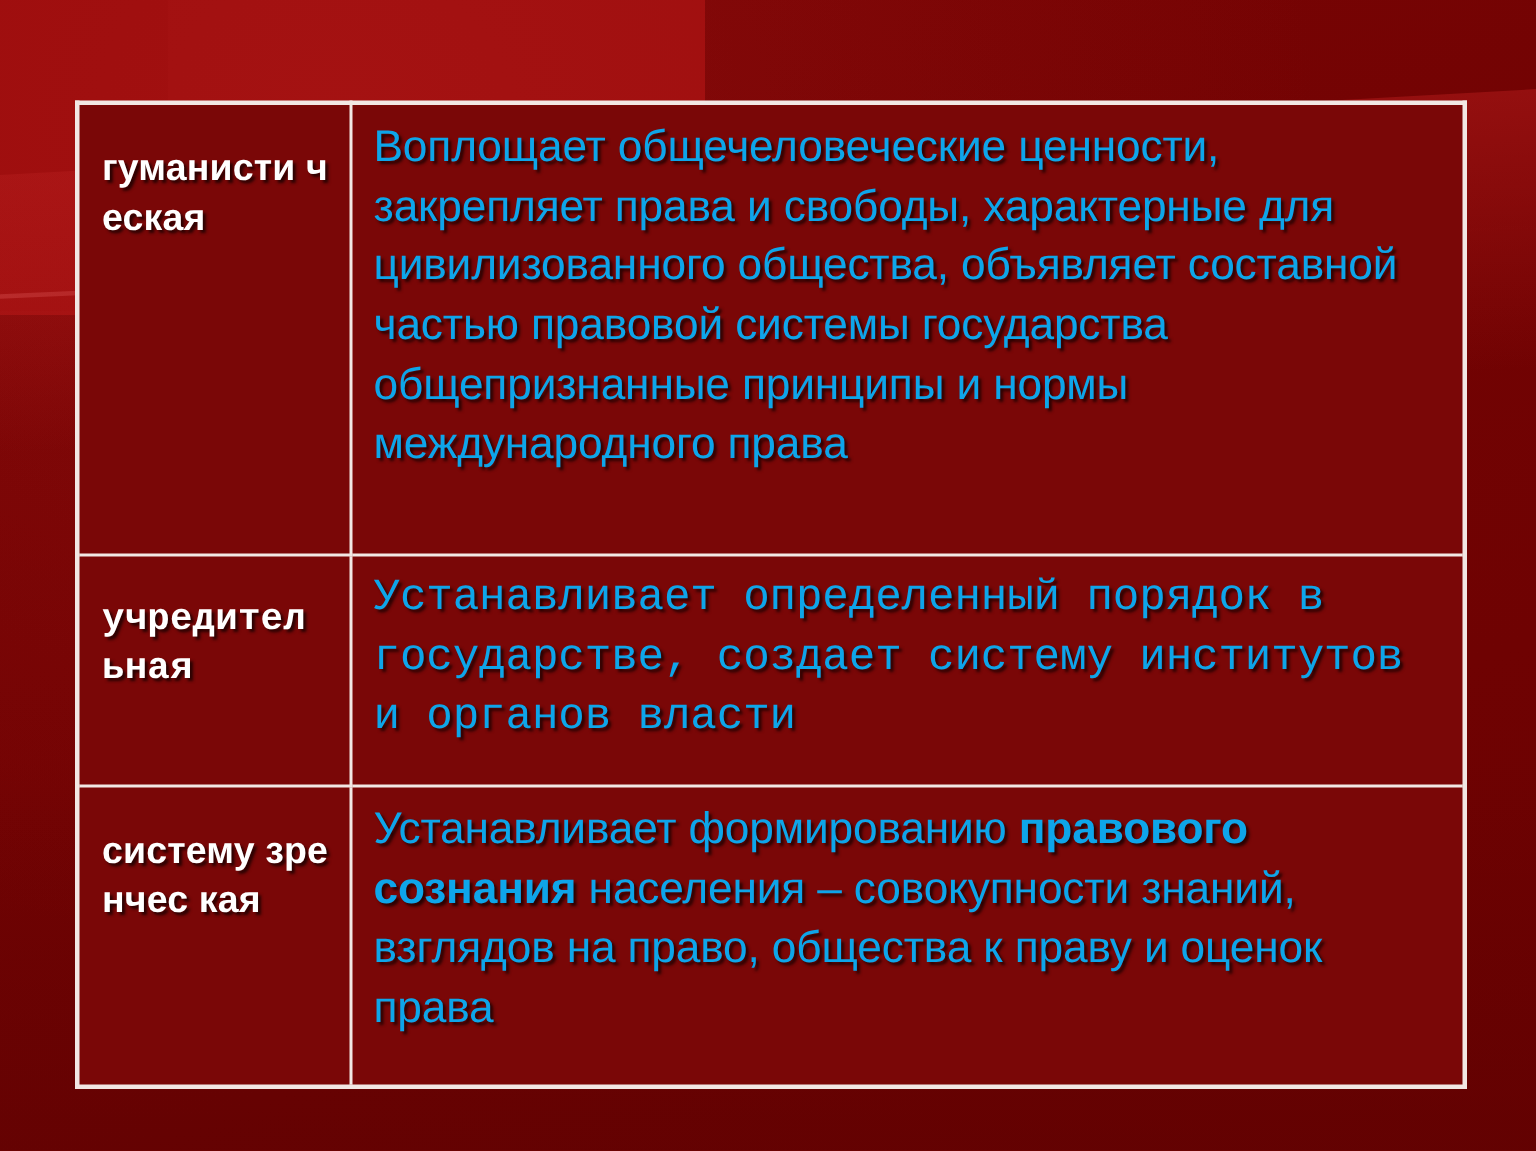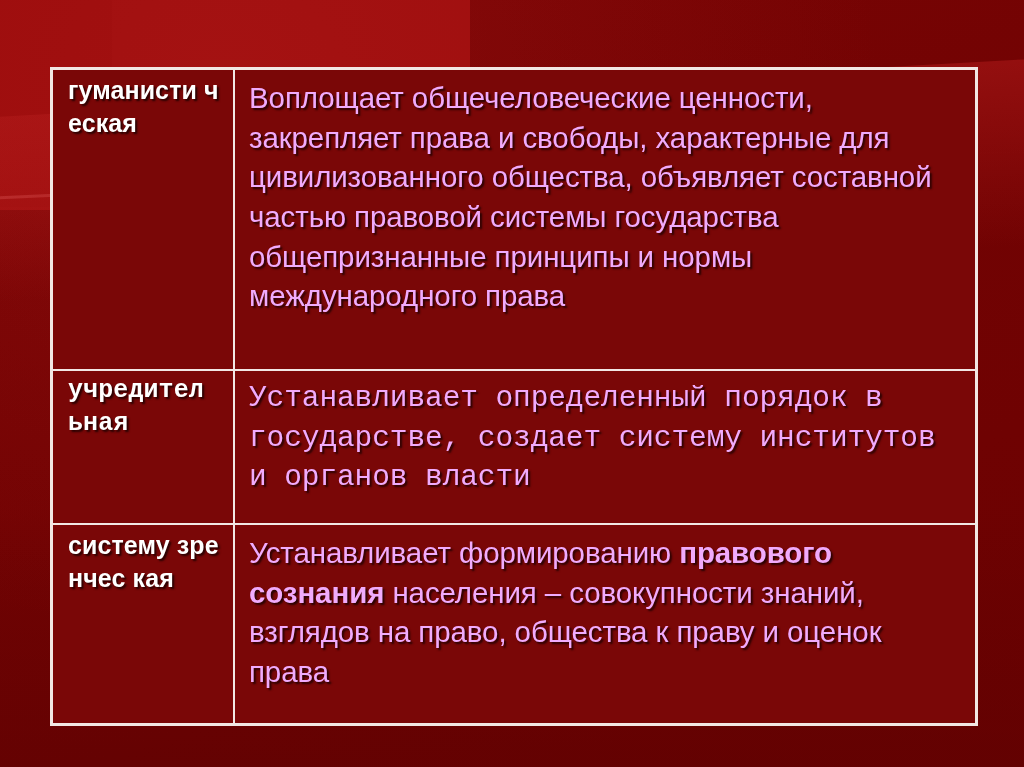--- a/index.html
+++ b/index.html
@@ -99,38 +99,38 @@
     padding: 0;
   }
   .col-name  { width: 180px; }
   .col-desc  { width: 740px; }
 
   .row-1 td { height: 299px; }
   .row-2 td { height: 152px; font-family: Liberation Mono, monospace; }
   .row-3 td { height: 198px; }
 
   .cell-inner {
-    padding: 4px 14px 8px 15px;
+    padding: 26px 14px 8px 15px;
   }
   .cell-inner.desc {
     padding: 8px 10px 8px 14px;
   }
 
   
   .fn-name {
     color: #ffffff;
     font-weight: bold;
     font-size: 25px;
     line-height: 1.30;
     letter-spacing: 0.1px;
     text-shadow: 2px 2px 2px rgba(20,0,0,0.80);
     word-break: break-all;
   }
   .fn-desc {
-    color: #f0abfc;
+    color: #0ea5e9;
     font-size: 29.5px;
     line-height: 1.345;
     letter-spacing: -0.1px;
     text-shadow: 2px 2px 2px rgba(20,0,0,0.80);
   }
   .fn-desc b {
     font-weight: bold;
   }
 </style>
 </head>

